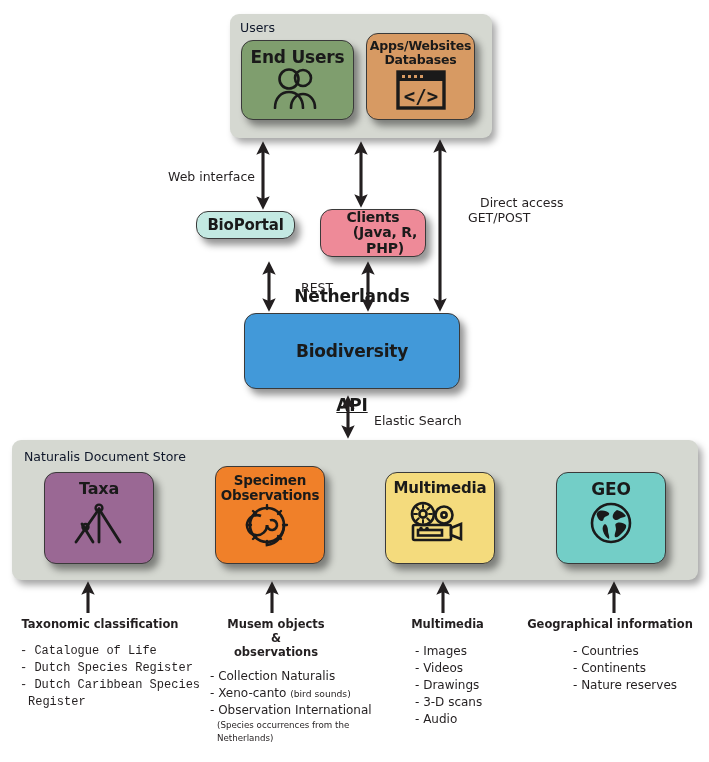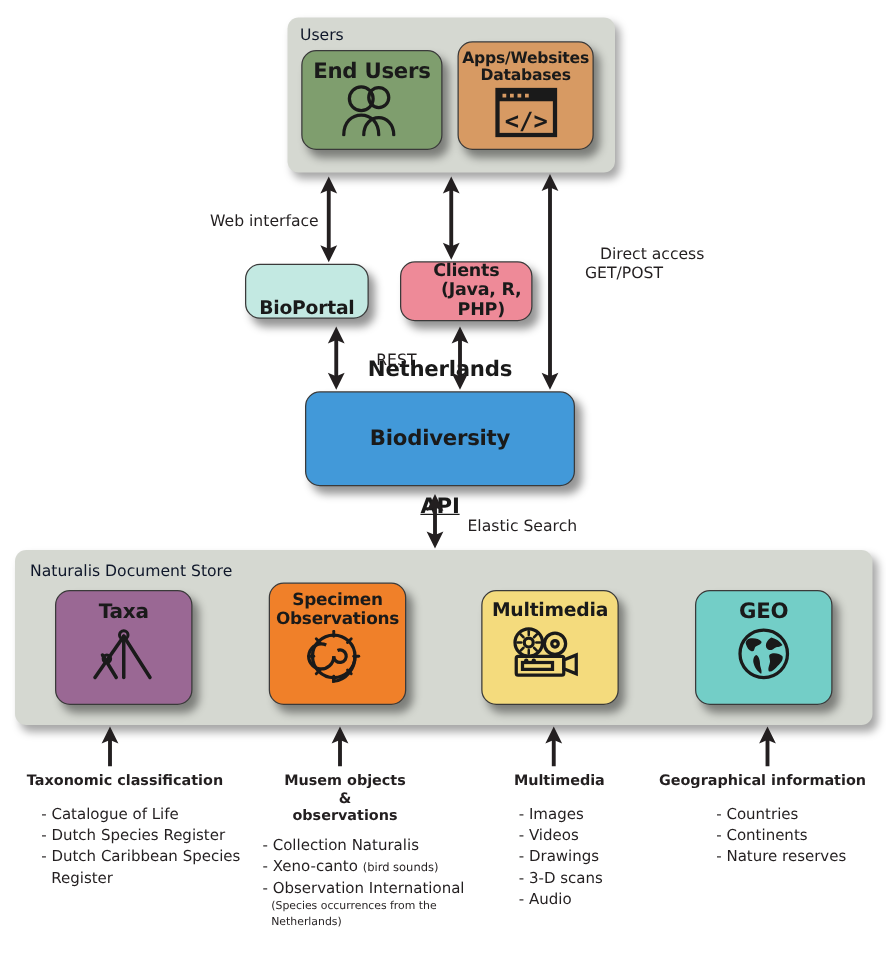--- a/index.html
+++ b/index.html
@@ -136,21 +136,21 @@
           <rect x="7" y="6" width="3" height="3"></rect>
           <rect x="13" y="6" width="3" height="3"></rect>
           <rect x="19" y="6" width="3" height="3"></rect>
           <rect x="25" y="6" width="3" height="3"></rect>
         </g>
         <text x="26" y="34" font-family="'DejaVu Sans Mono',monospace" font-size="19" font-weight="bold" text-anchor="middle" fill="#1a1a1a">&lt;/&gt;</text>
       </svg>
     </span>
   </div>
 
-  <div class="node" style="left:196px; top:211px; width:99px; height:44px; background:#c3e9e2; justify-content:flex-end;">
+  <div class="node" style="left:196px; top:211px; width:99px; height:28px; background:#c3e9e2; justify-content:center;">
     <div class="title" style="font-size:15px;">BioPortal</div>
   </div>
 
   <div class="node" style="left:320px; top:209px; width:106px; height:48px; background:#ee8a98; justify-content:center;">
     <div class="title" style="font-size:14px;">Clients</div>
     <div class="title" style="font-size:14px;padding-left:24px;">(Java, R, PHP)</div>
   </div>
 
   <div class="node" style="left:244px; top:313px; width:216px; height:76px; background:#4299d9; justify-content:center;gap:36px;">
     <div class="title" style="font-size:17px;">Netherlands</div>
@@ -249,21 +249,21 @@
           <path d="M13 9 c4 -1 8 0 10 2 c1 2 -2 3 -4 4 c-2 1 -1 4 -3 4 c-2 0 -4 -2 -5 -5 c-1 -2 0 -4 2 -5 z"></path>
           <path d="M19 22 c2 1 3 4 3 7 c0 3 2 5 1 8 c-2 -1 -5 -4 -6 -8 c-1 -3 0 -6 2 -7 z"></path>
           <path d="M31 8 c4 1 7 3 9 6 c-2 2 -5 1 -7 3 c-2 2 -5 1 -6 -1 c-1 -3 1 -6 4 -8 z"></path>
           <path d="M31 21 c3 -1 7 0 9 2 c1 3 -2 6 -5 9 c-2 2 -4 4 -6 3 c-1 -3 1 -5 1 -8 c0 -3 -2 -5 1 -6 z"></path>
         </g>
       </svg>
     </span>
   </div>
 
   <div class="col-head" style="left:10px; top:617px; width:180px;">Taxonomic classification</div>
-  <div class="col-list" style="left:33px; top:643px; width:180px;">
+  <div class="col-list" style="left:20px; top:643px; width:180px;font-family:Liberation Mono, monospace;">
     <div class="item">- Catalogue of Life</div>
     <div class="item">- Dutch Species Register</div>
     <div class="item">- Dutch Caribbean Species</div>
     <div class="item" style="padding-left:8px;">Register</div>
   </div>
 
   <div class="col-head" style="left:196px; top:617px; width:160px;">Musem objects</div>
   <div class="col-head" style="left:196px; top:631px; width:160px;">&amp;</div>
   <div class="col-head" style="left:196px; top:645px; width:160px;">observations</div>
   <div class="col-list" style="left:210px; top:668px; width:195px;">

